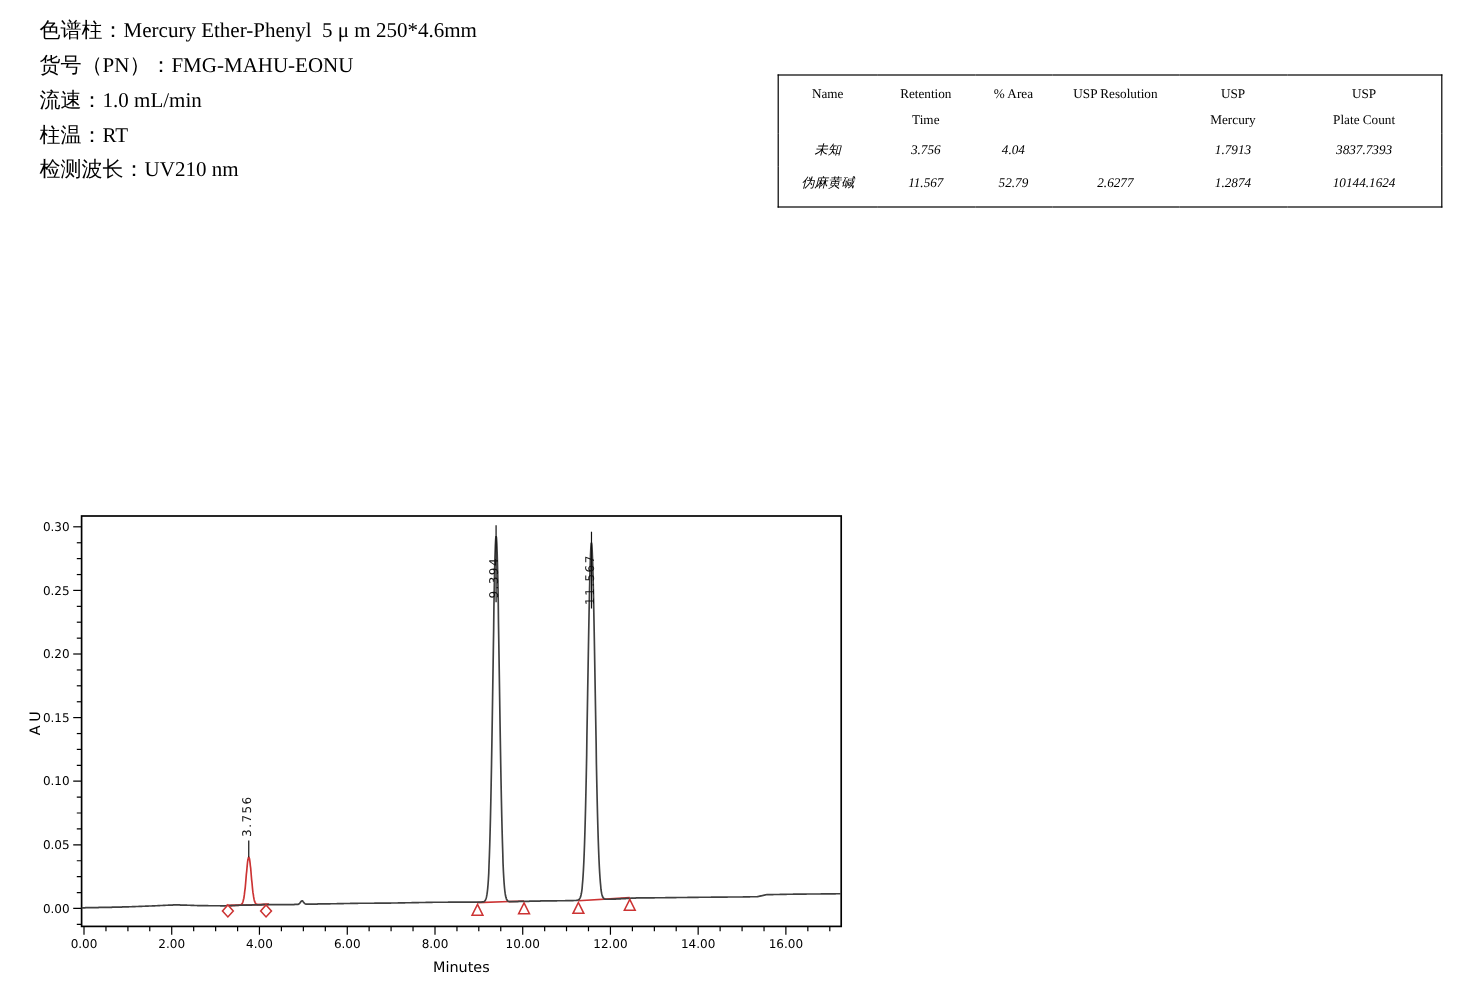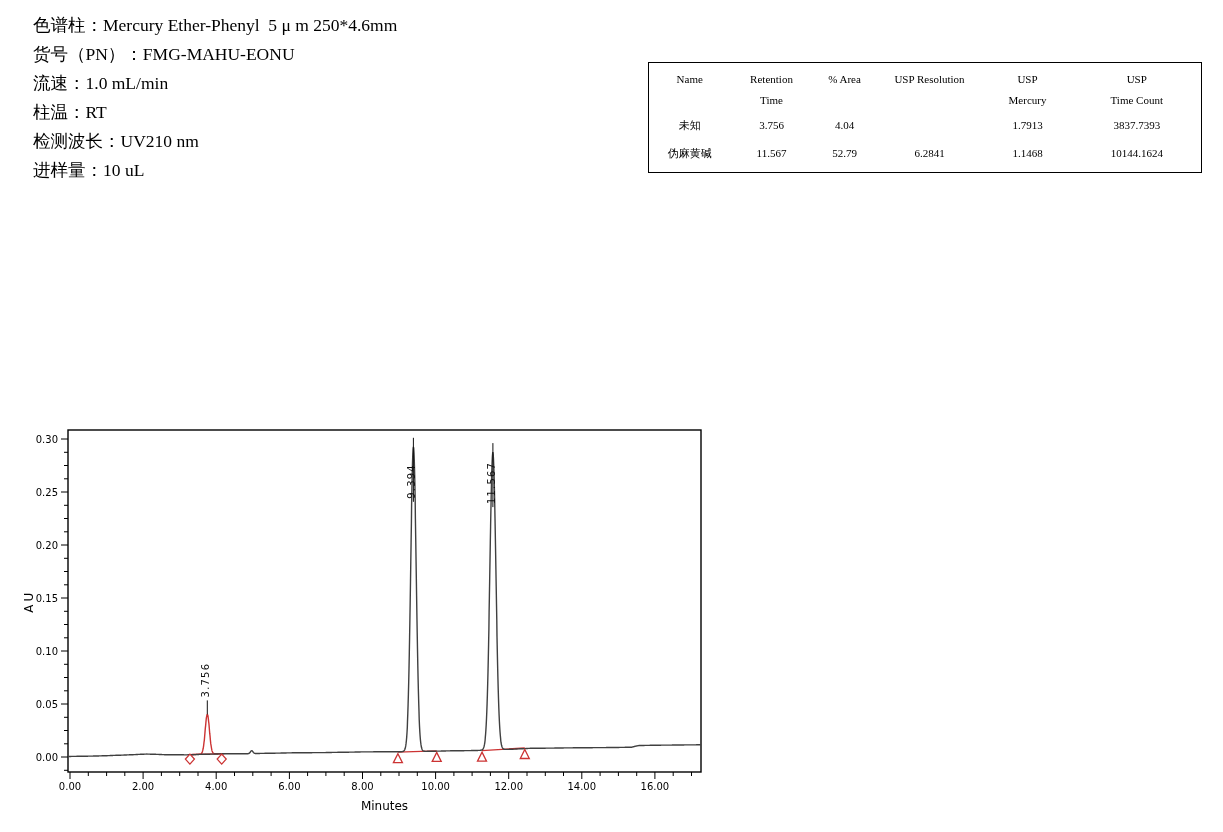--- a/index.html
+++ b/index.html
@@ -6,35 +6,34 @@
   body{position:relative;width:1223px;height:832px;overflow:hidden;
        font-family:"Liberation Serif","DejaVu Serif",serif;color:#000;}
   .info-block{position:absolute;left:33px;top:11px;font-size:17.5px;line-height:29px;}
   .info-block div{white-space:pre;}
   table.results{position:absolute;left:648px;top:62px;width:553px;
        border:1.5px solid #000;border-collapse:collapse;table-layout:fixed;
        font-size:11px;}
   table.results td{text-align:center;padding:0;overflow:hidden;white-space:nowrap;}
   table.results thead tr.h1 td{padding-top:6px;line-height:21px;}
   table.results thead tr.h2 td{line-height:21px;}
-  table.results tbody td{height:28px;line-height:28px;}
+  table.results tbody td{height:28px;line-height:28px;font-style:italic;}
   table.results tbody tr:last-child td{padding-bottom:5px;}
   #chart-wrap{position:absolute;left:20px;top:415px;width:705px;height:414px;}
   #chart-wrap svg text{font-family:"DejaVu Sans","Liberation Sans",sans-serif;}
 </style>
 </head>
 <body>
 
 <div class="info-block">
   <div>色谱柱：Mercury Ether-Phenyl  5 μ m 250*4.6mm</div>
   <div>货号（PN）：FMG-MAHU-EONU</div>
   <div>流速：1.0 mL/min</div>
   <div>柱温：RT</div>
   <div>检测波长：UV210 nm</div>
-  <div>进样量：10 uL</div>
 </div>
 
 <table class="results">
   <colgroup>
     <col style="width:82px">
       <col style="width:82px">
       <col style="width:64px">
     <col style="width:106px">
       <col style="width:90px">
       <col style="width:129px">
@@ -47,38 +46,38 @@
         <td>USP Resolution</td>
         <td>USP</td>
         <td>USP</td>
       </tr>
       <tr class="h2">
         <td></td>
         <td>Time</td>
         <td></td>
         <td></td>
         <td>Mercury</td>
-        <td>Time Count</td>
+        <td>Plate Count</td>
       </tr>
     </thead>
   <tbody>
       <tr>
         <td>未知</td>
         <td>3.756</td>
         <td>4.04</td>
         <td></td>
         <td>1.7913</td>
         <td>3837.7393</td>
       </tr>
       <tr>
         <td>伪麻黄碱</td>
         <td>11.567</td>
         <td>52.79</td>
-        <td>6.2841</td>
-        <td>1.1468</td>
+        <td>2.6277</td>
+        <td>1.2874</td>
         <td>10144.1624</td>
       </tr>
     </tbody>
 </table>
 
 <div id="chart-wrap"><svg width="705" height="414" viewBox="0 0 705 414">
       <g stroke="#000" stroke-width="1">
         <line x1="41" y1="342.0" x2="48" y2="342.0"></line>
         <line x1="41" y1="289.0" x2="48" y2="289.0"></line>
         <line x1="41" y1="236.0" x2="48" y2="236.0"></line>

